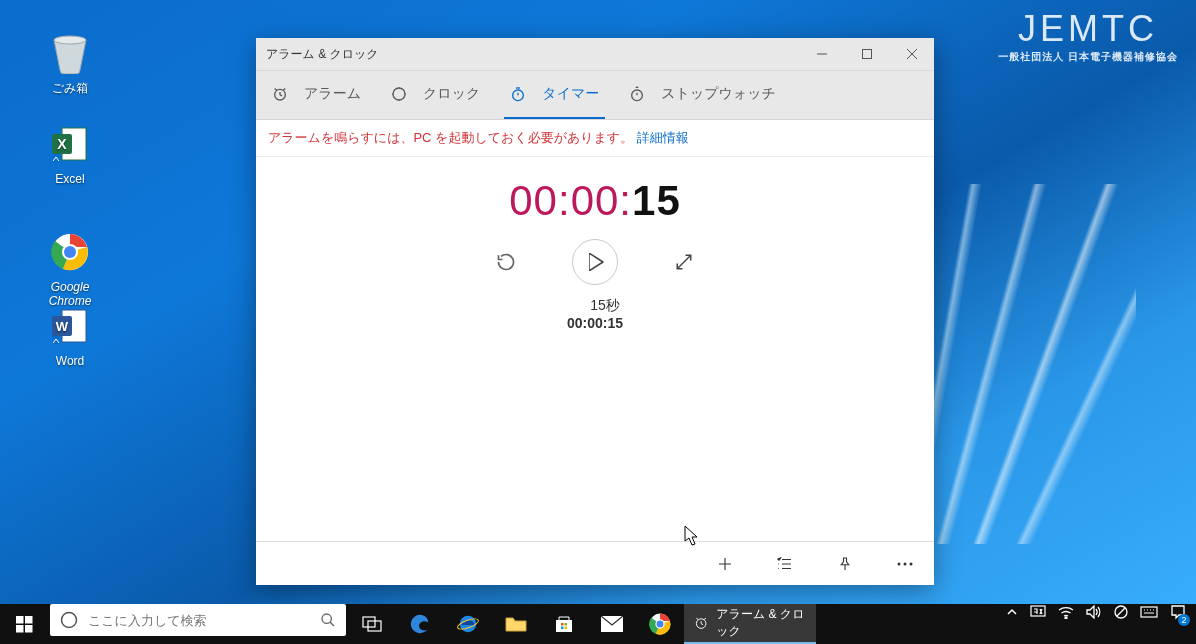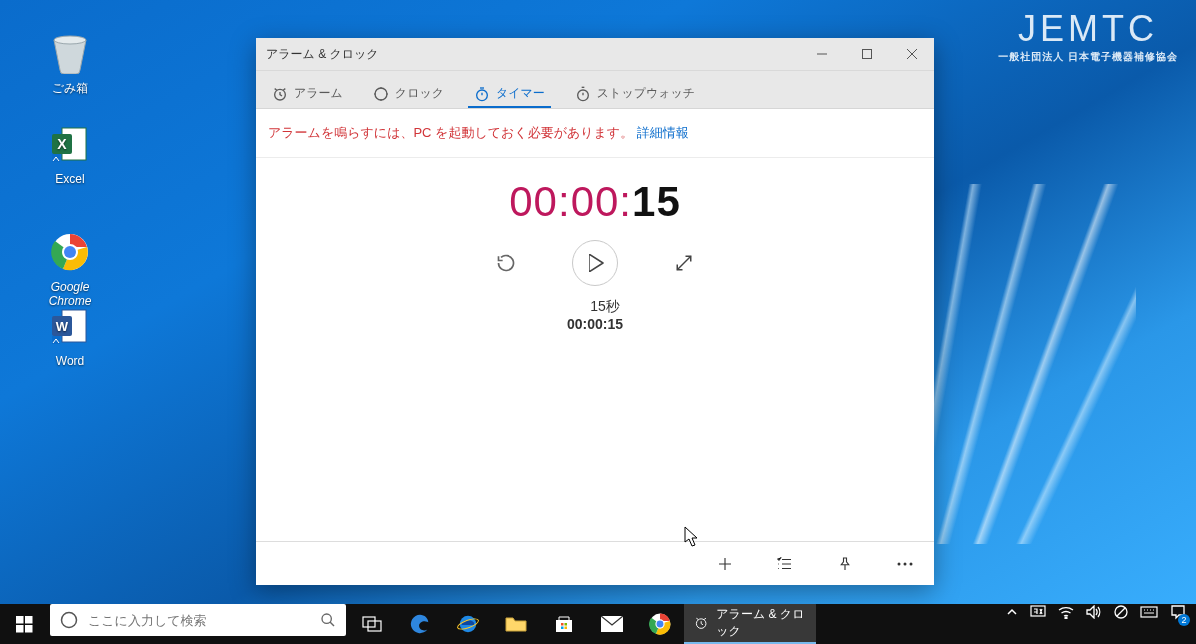--- a/index.html
+++ b/index.html
@@ -27,25 +27,25 @@
 .dicn-word    { left: 30px; top: 302px; }
 
 
 .win { position: absolute; left: 256px; top: 38px; width: 678px; height: 547px; background: #fff; box-shadow: 0 6px 24px rgba(0,0,0,.35); display:flex; flex-direction:column; }
 .titlebar { height: 33px; background: #e8e8e8; display:flex; align-items:center; justify-content:space-between; font-size: 12px; color:#333; border-bottom:1px solid #d9d9d9; }
 .titlebar .title { padding-left: 10px; }
 .win-btns { display:flex; }
 .win-btn { width: 45px; height: 33px; display:flex; align-items:center; justify-content:center; color:#555; }
 
 .tabs { display:flex; gap: 18px; padding: 8px 10px 0 10px; background:#e8e8e8; border-bottom:1px solid #d6d6d6; }
-.tab { display:flex; align-items:center; gap:6px; padding: 6px 6px 4px; font-size: 12px; color:#5a5a5a; border-bottom:2px solid transparent; cursor:pointer; }
+.tab { display:flex; align-items:center; gap:16px; padding: 6px 6px 14px; font-size: 14px; color:#5a5a5a; border-bottom:2px solid transparent; cursor:pointer; }
 .tab.active { color:#0a6ccc; border-bottom-color:#0a6ccc; }
 .tab svg { width:16px; height:16px; }
 
-.infobar { padding: 15px 12px; font-size: 13px; color:#d13438; background:#fff; border-bottom:1px solid #ececec; }
+.infobar { padding: 9px 12px; font-size: 13px; color:#d13438; background:#fff; border-bottom:1px solid #ececec; }
 .infobar a { color:#0a6ccc; text-decoration:none; }
 
 .content { flex:1; position:relative; background:#fff; }
 .timer-display { text-align:center; padding-top: 20px; font-size: 42px; font-weight: 600; letter-spacing: 1px; }
 .timer-display .dim { color:#be185d; font-weight: 400; }
 .timer-display .live { color:#111; }
 
 .controls { display:flex; align-items:center; justify-content:center; gap: 54px; margin-top: 14px; }
 .ctl { width: 24px; height:24px; color:#555; display:flex; align-items:center; justify-content:center; cursor:pointer; }
 .play { width: 46px; height:46px; border:1px solid #c9c9c9; border-radius:50%; display:flex; align-items:center; justify-content:center; cursor:pointer; }

